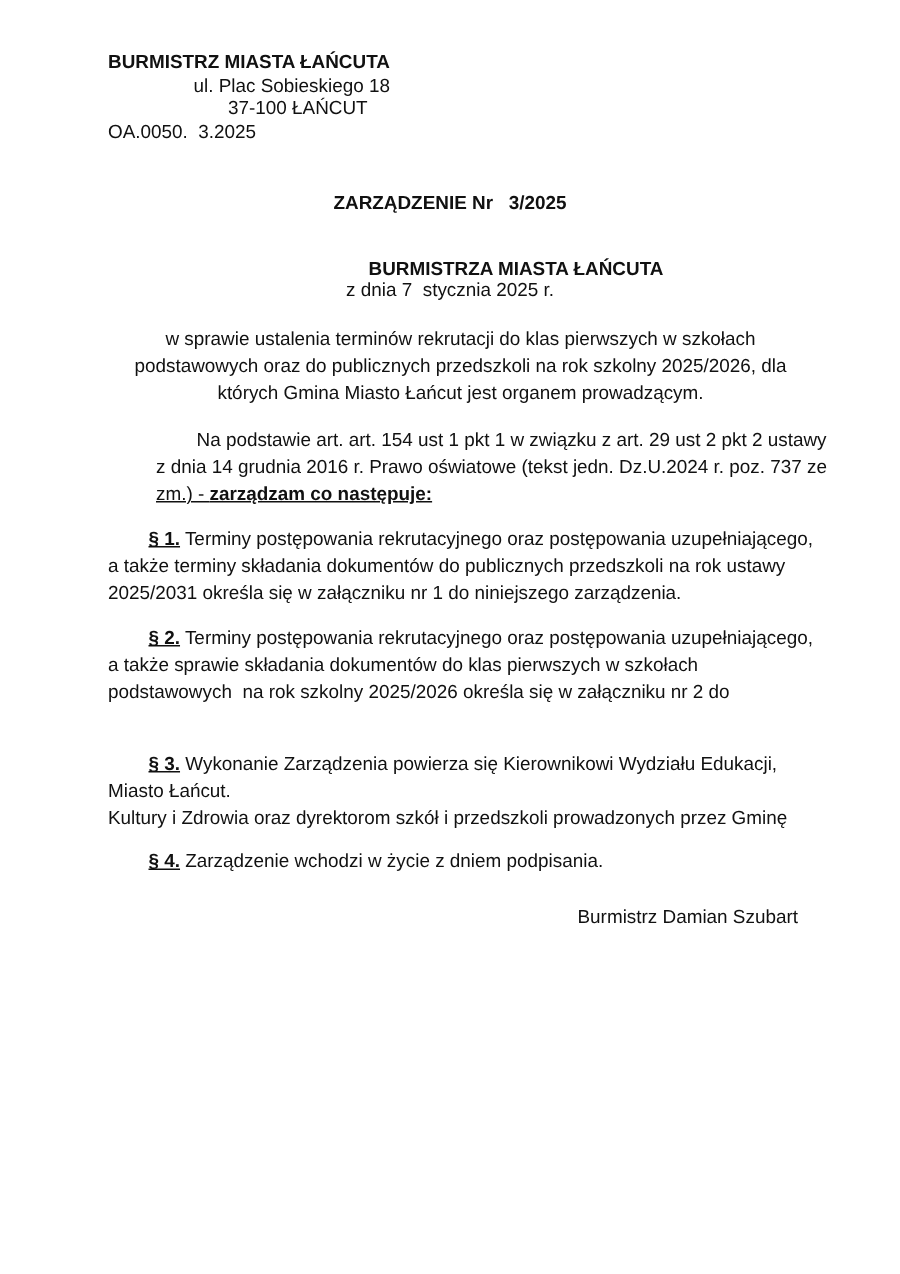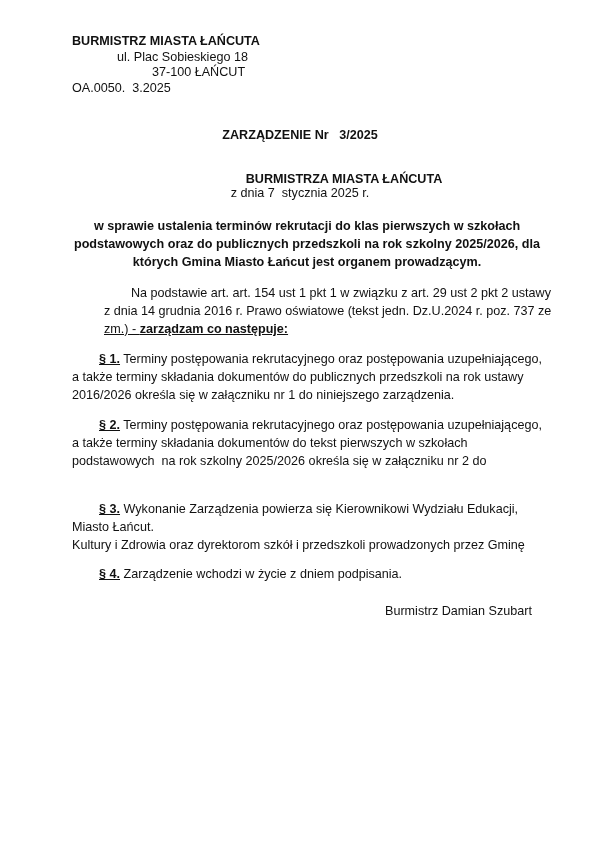--- a/index.html
+++ b/index.html
@@ -20,36 +20,36 @@
       position: absolute;
       left: 0; top: 0;
       width: 600px; height: 832px;
       background: #ffffff;
     }
     .abs { position: absolute; white-space: nowrap; }
     .bold { font-weight: bold; text-decoration: underline; }
     .header-block { left: 72px; top: 34px; line-height: 15.5px; }
     .header-block div { white-space: nowrap; }
     .hdr-title { font-weight: bold; }
-    .hdr-street { padding-left: 45px; }
+    .hdr-street { padding-left: 45px; text-align: right; }
     .hdr-city { padding-left: 80px; }
     .center {
       position: absolute;
       left: 0; width: 600px;
       text-align: center;
     }
     .title-block { top: 128px; font-weight: bold; }
     .issuer-block { top: 172px; font-weight: bold; padding-left: 44px; }
     .date-block { top: 186px; }
     .subject {
       position: absolute;
       left: 72px; width: 470px;
       top: 217px;
       text-align: center;
-      font-weight: bold;
+      font-weight: normal;
       line-height: 18px;
     }
     .para {
       position: absolute;
       left: 72px;
       width: 470px;
       line-height: 18px;
     }
     .para .line { display: block; white-space: nowrap; }
     .indent { padding-left: 27px; }
@@ -89,26 +89,26 @@
 
   <div class="para p-basis">
     <span class="line indent">Na podstawie art. art. 154 ust 1 pkt 1 w związku z art. 29 ust 2 pkt 2 ustawy</span>
     <span class="line">z dnia 14 grudnia 2016 r. Prawo oświatowe (tekst jedn. Dz.U.2024 r. poz. 737 ze</span>
     <span class="line"><span style="white-space: pre; text-decoration: underline;">zm.) - </span><span class="bold">zarządzam co następuje:</span></span>
   </div>
 
   <div class="para p-s1">
     <span class="line indent"><span class="bold">§ 1.</span><span style="white-space: pre;"> Terminy postępowania rekrutacyjnego oraz postępowania uzupełniającego,</span></span>
     <span class="line">a także terminy składania dokumentów do publicznych przedszkoli na rok ustawy</span>
-    <span class="line">2016/2026 określa się w załączniku nr 1 do niniejszego zarządzenia.</span>
+    <span class="line">2025/2031 określa się w załączniku nr 1 do niniejszego zarządzenia.</span>
   </div>
 
   <div class="para p-s2">
     <span class="line indent"><span class="bold">§ 2.</span><span style="white-space: pre;"> Terminy postępowania rekrutacyjnego oraz postępowania uzupełniającego,</span></span>
-    <span class="line">a także terminy składania dokumentów do tekst pierwszych w szkołach</span>
+    <span class="line">a także sprawie składania dokumentów do klas pierwszych w szkołach</span>
     <span class="line" style="white-space: pre;">podstawowych  na rok szkolny 2025/2026 określa się w załączniku nr 2 do</span>
   </div>
 
   <div class="para p-s3">
     <span class="line indent"><span class="bold">§ 3.</span><span style="white-space: pre;"> Wykonanie Zarządzenia powierza się Kierownikowi Wydziału Edukacji,</span></span>
     <span class="line">Miasto Łańcut.</span>
     <span class="line">Kultury i Zdrowia oraz dyrektorom szkół i przedszkoli prowadzonych przez Gminę</span>
   </div>
 
   <div class="para p-s4">

